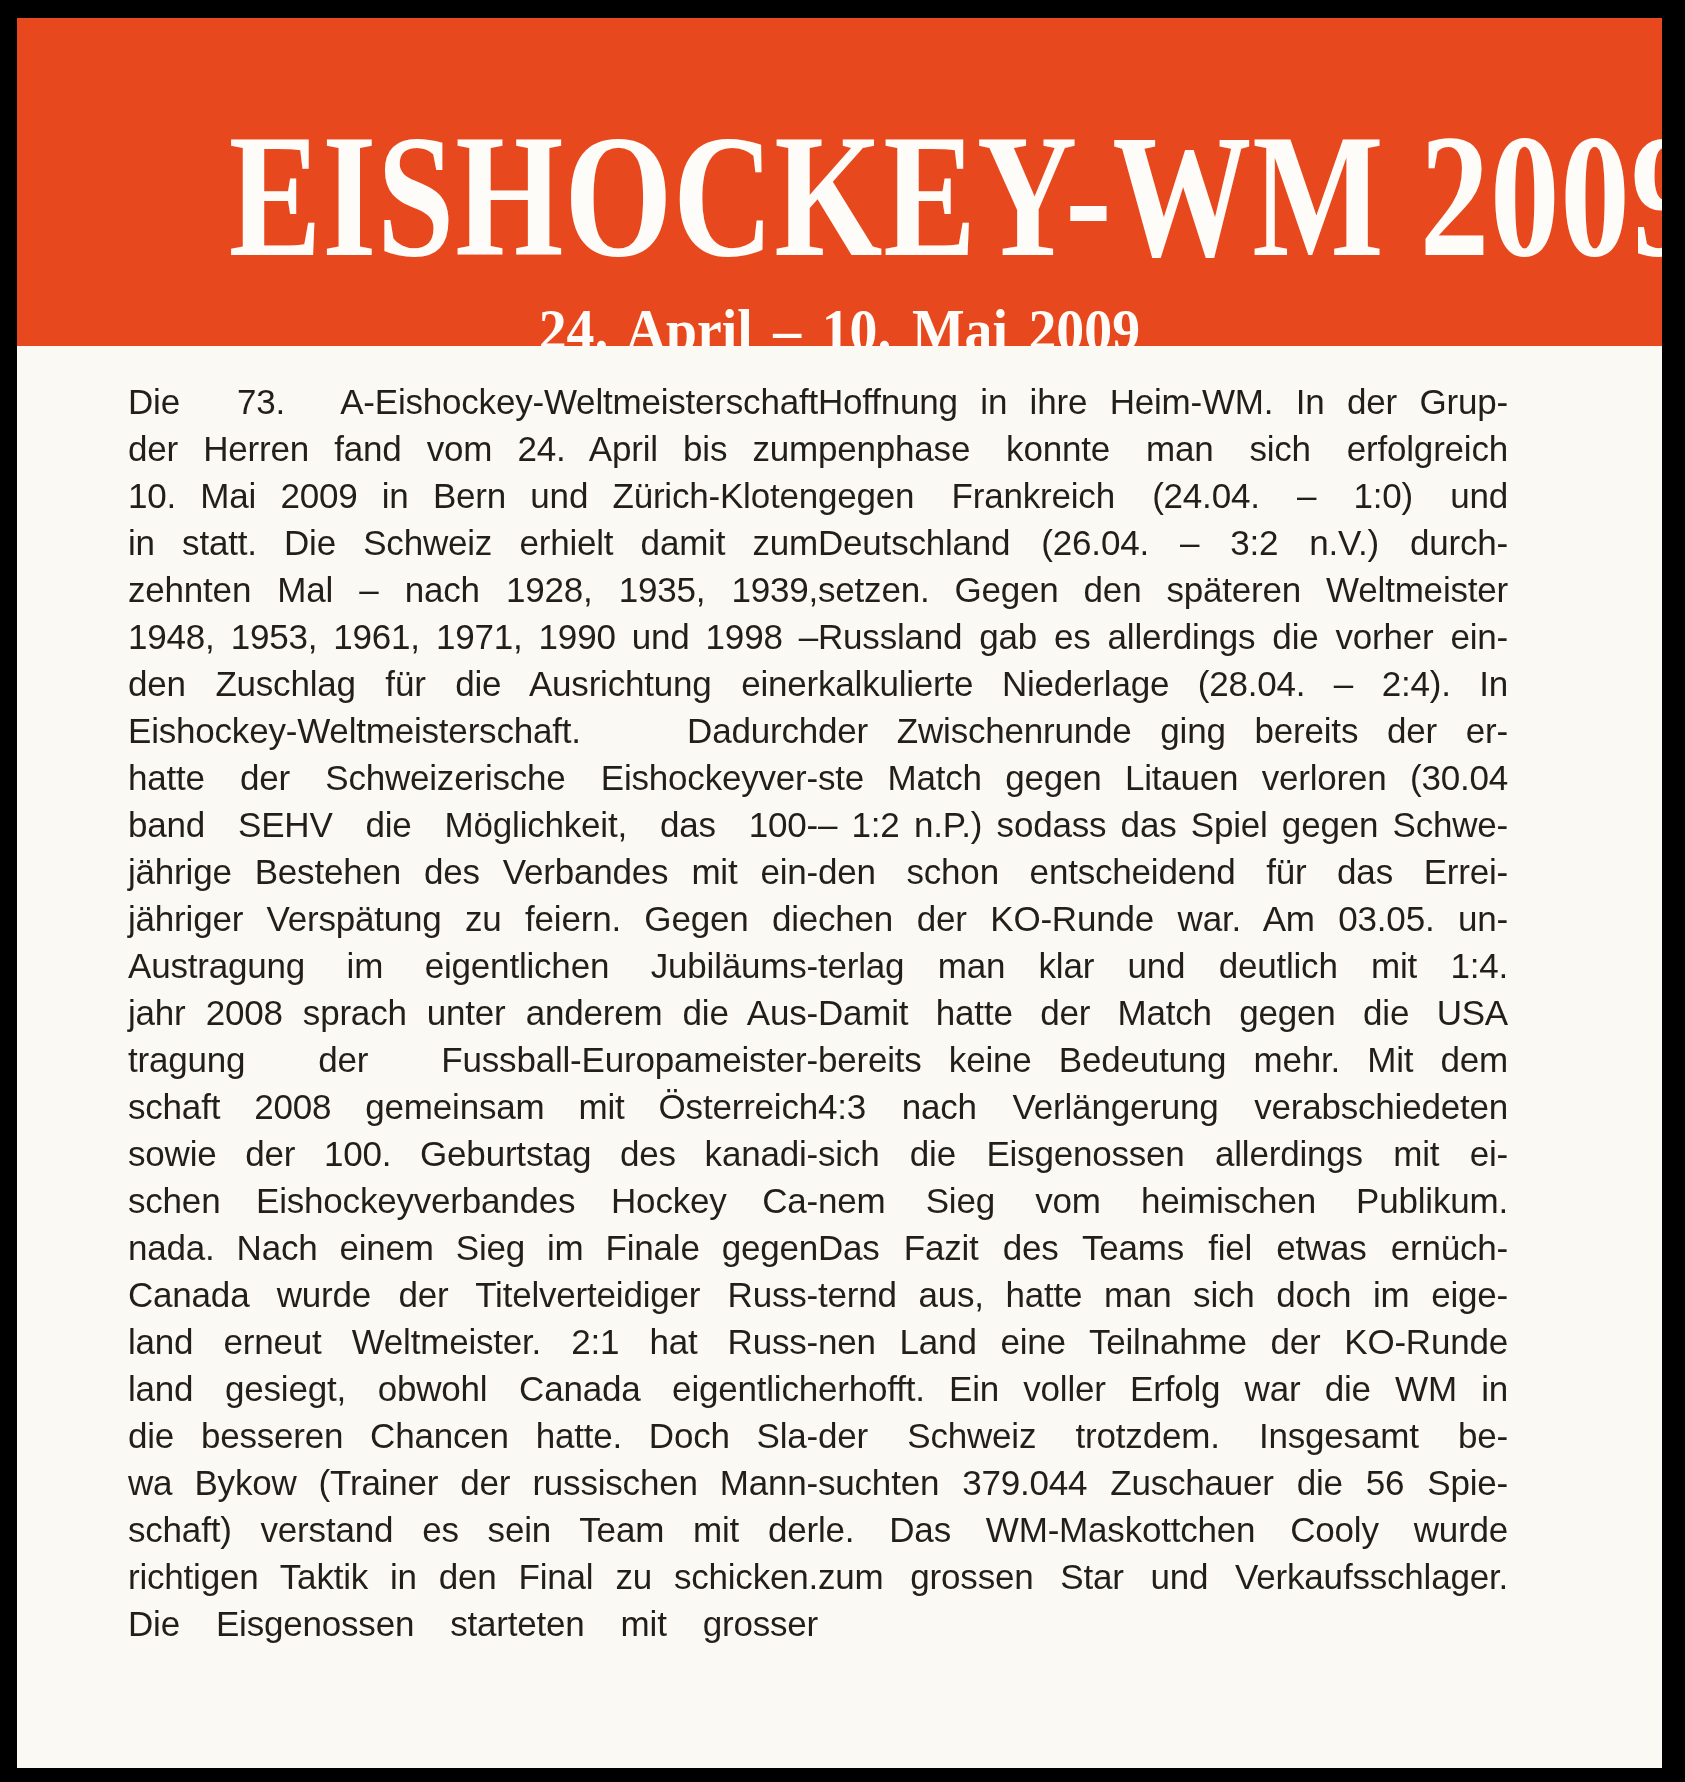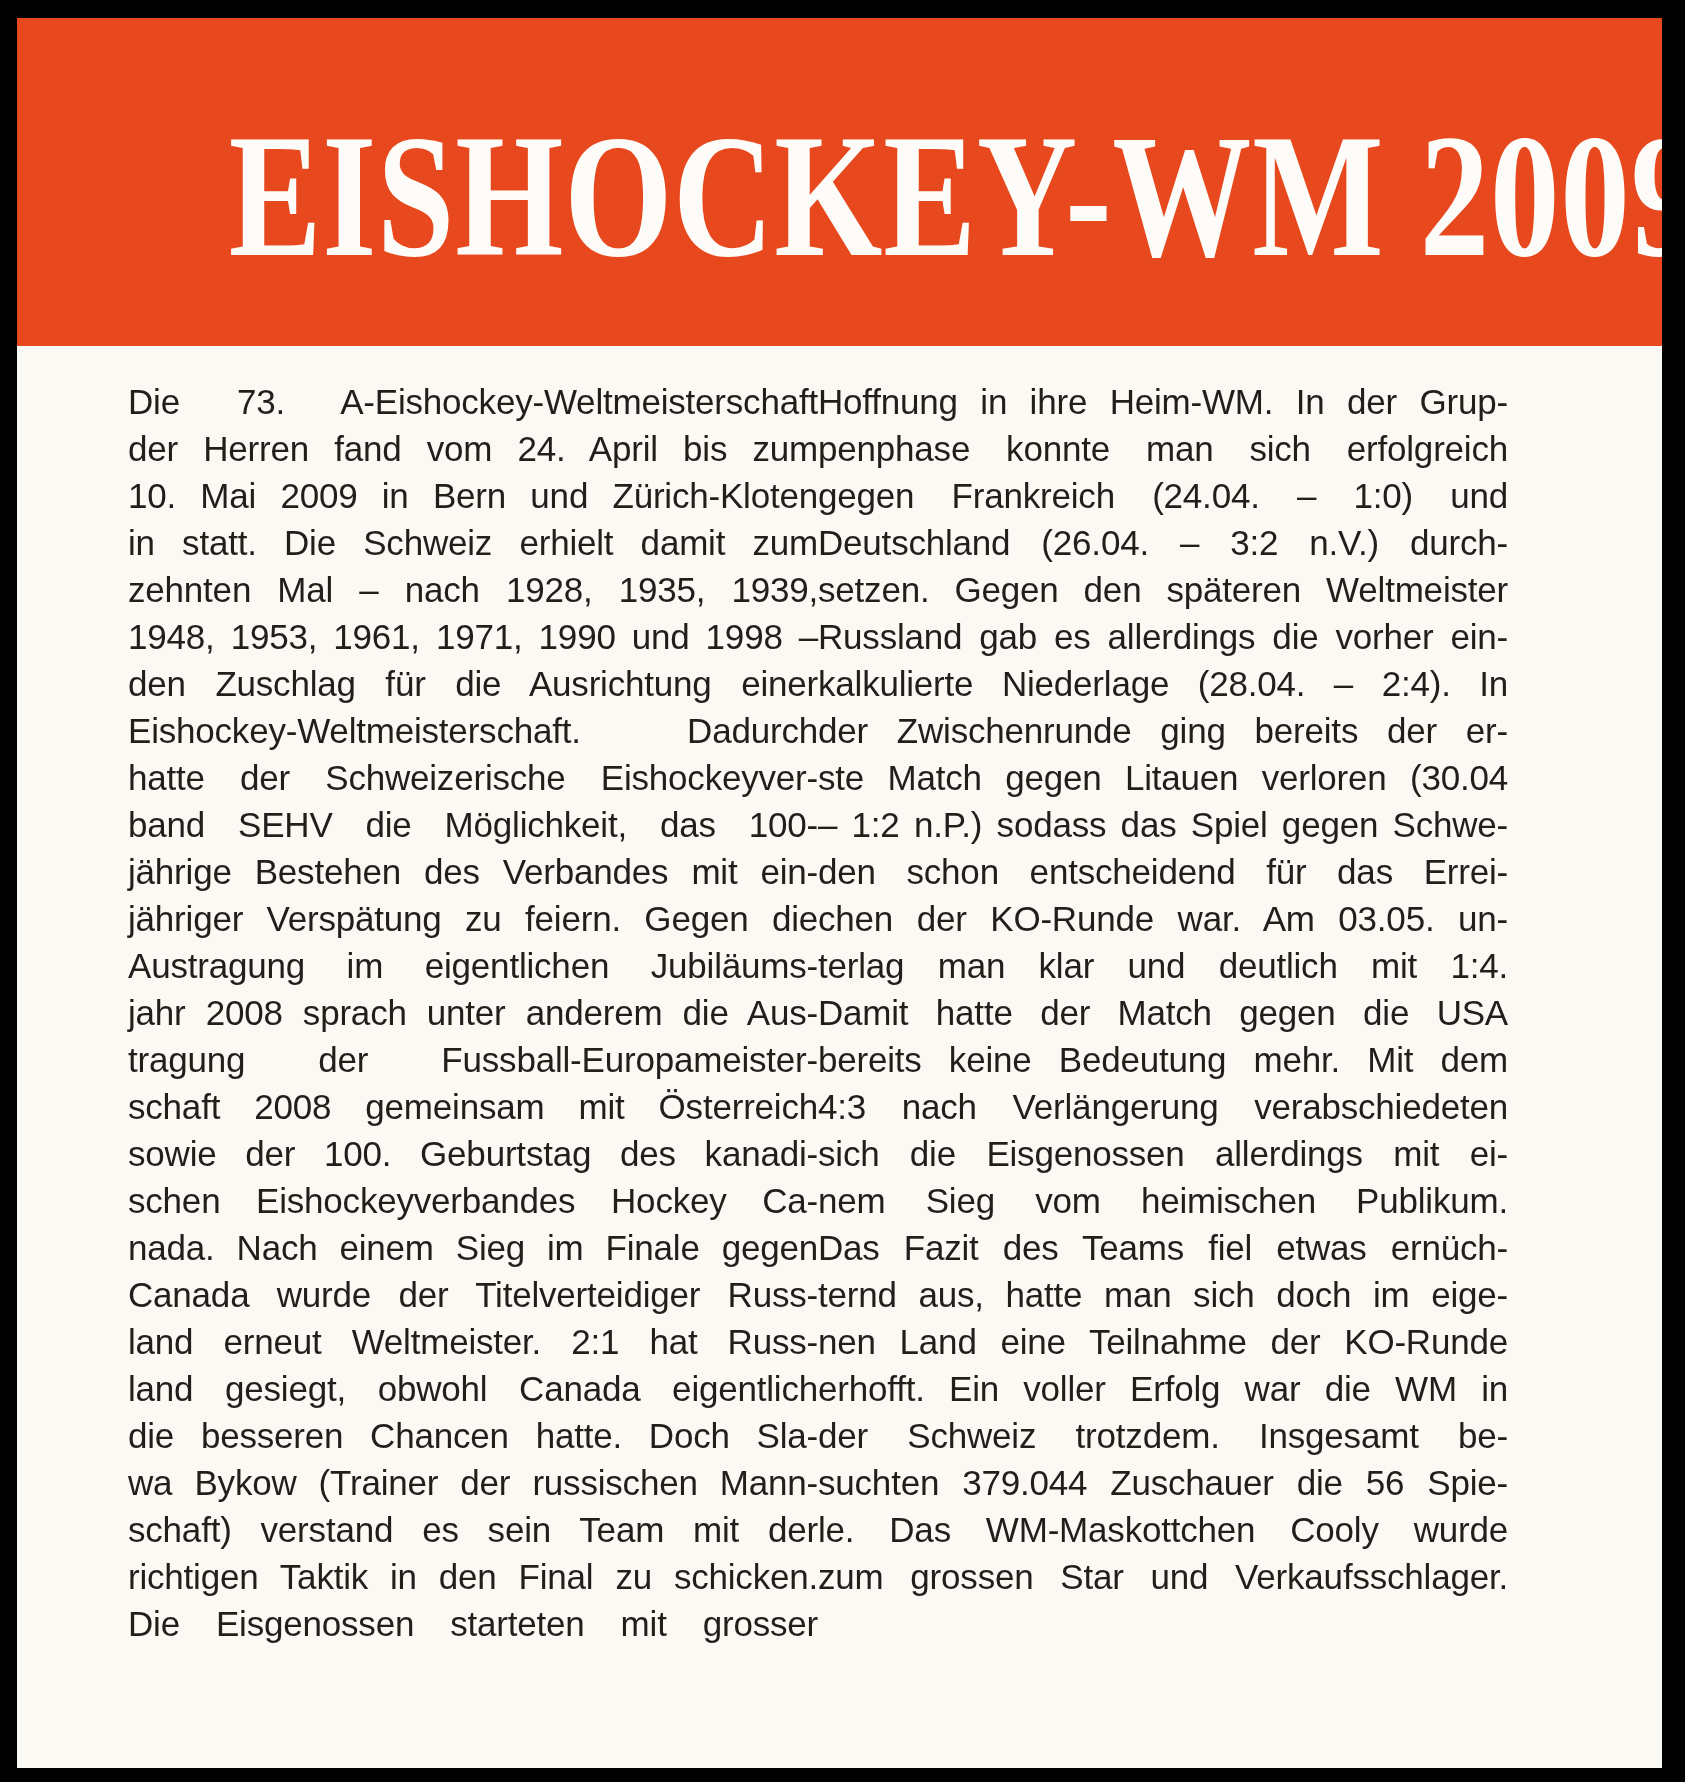--- a/index.html
+++ b/index.html
@@ -80,20 +80,21 @@
     text-align-last: justify;     
     letter-spacing: -0.2px;
   }
 </style>
 </head>
 <body>
 
 <div class="scan">
   <header class="banner">
     <h1><span class="squeeze">EISHOCKEY-WM 2009</span></h1>
+    <div class="subtitle"><span class="squeeze2">24. April – 10. Mai 2009</span></div>
   </header>
 
   <main class="article">
     <div class="col">Die 73. A-Eishockey-Weltmeisterschaft
 der Herren fand vom 24. April bis zum
 10. Mai 2009 in Bern und Zürich-Kloten
 in statt. Die Schweiz erhielt damit zum
 zehnten Mal – nach 1928, 1935, 1939,
 1948, 1953, 1961, 1971, 1990 und 1998 –
 den Zuschlag für die Ausrichtung einer

